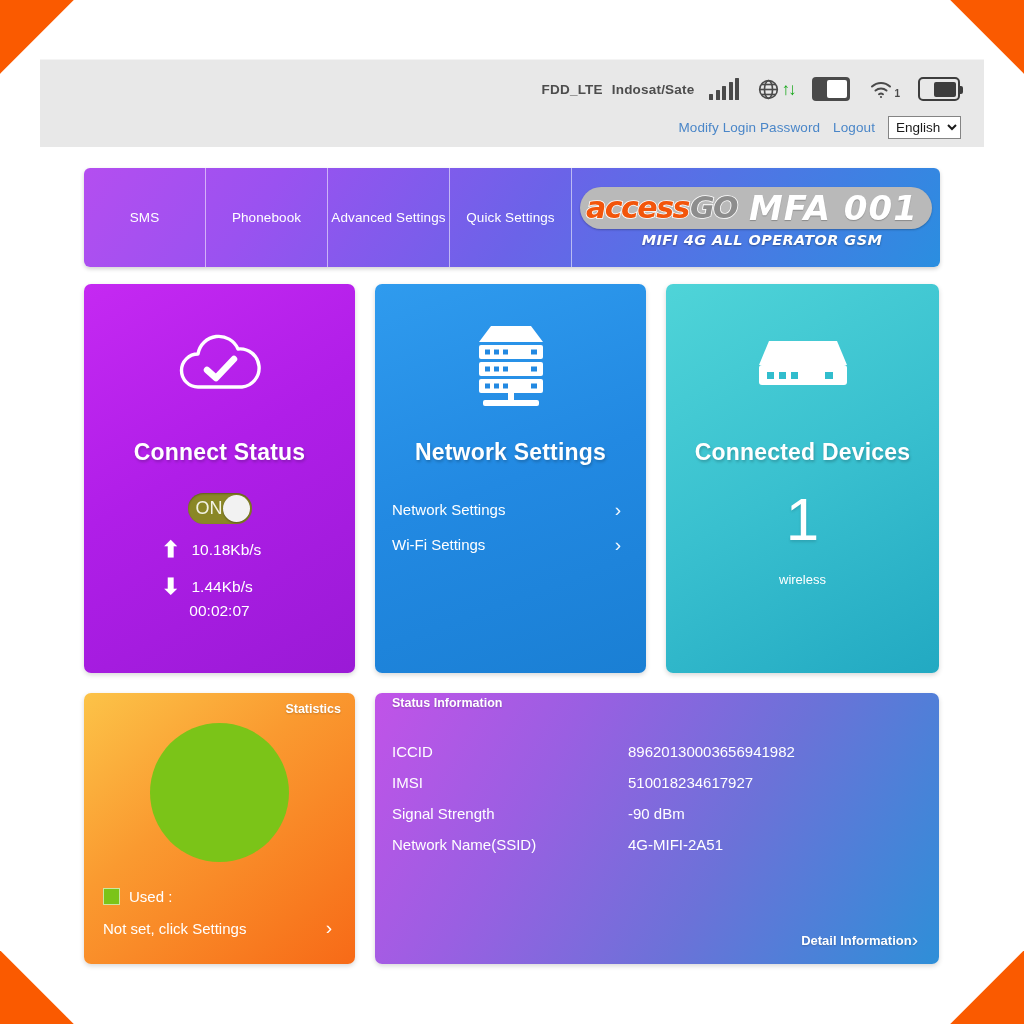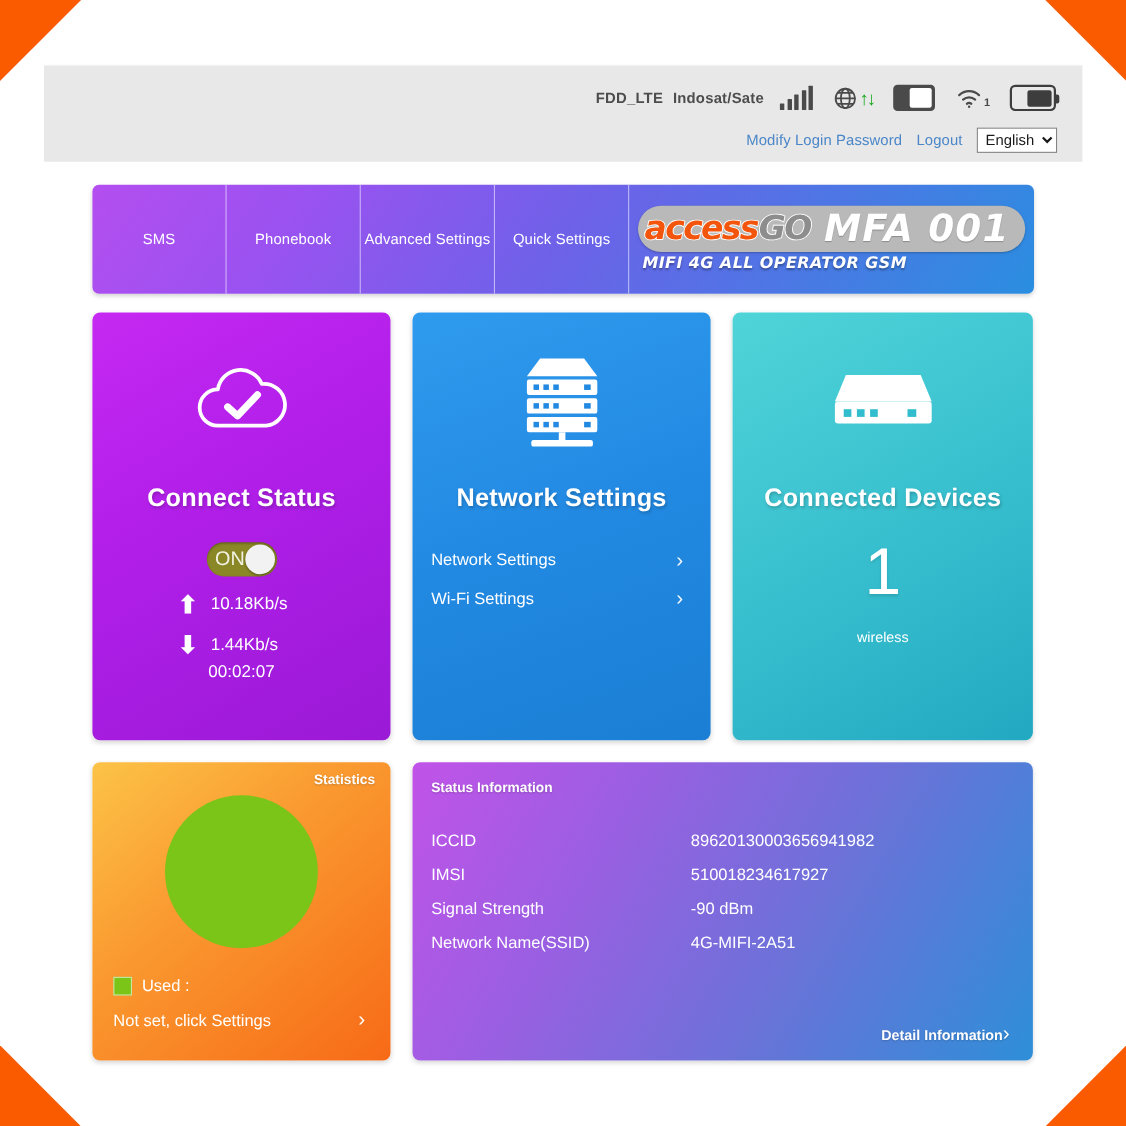--- a/index.html
+++ b/index.html
@@ -230,20 +230,21 @@
   .logo-tagline {
     margin-top: 3px;
     font-family: "DejaVu Sans", sans-serif;
     font-size: 14.5px;
     font-weight: bold;
     font-style: italic;
     color: #ffffff;
     letter-spacing: .4px;
     text-shadow: 0 1px 2px rgba(0,0,0,.35);
     padding-left: 4px;
+    text-align: center;
   }
 
   
   .card {
     position: absolute;
     border-radius: 7px;
     box-shadow: 0 2px 5px rgba(0,0,0,.16);
     overflow: hidden;
   }
 
@@ -408,21 +409,21 @@
     font-size: 15px;
     cursor: pointer;
   }
   .stats-foot .chev { font-size: 19px; font-weight: 300; }
 
   
   .status-head {
     color: #ffffff;
     font-size: 12.5px;
     font-weight: bold;
-    padding: 16px 0 0 17px;
+    padding: 3px 0 0 17px;
     text-shadow: 0 1px 2px rgba(0,0,0,.2);
   }
   .info-table { padding: 26px 0 0 17px; }
   .info-row {
     display: flex;
     align-items: center;
     height: 31px;
     color: #ffffff;
     font-size: 15px;
   }

